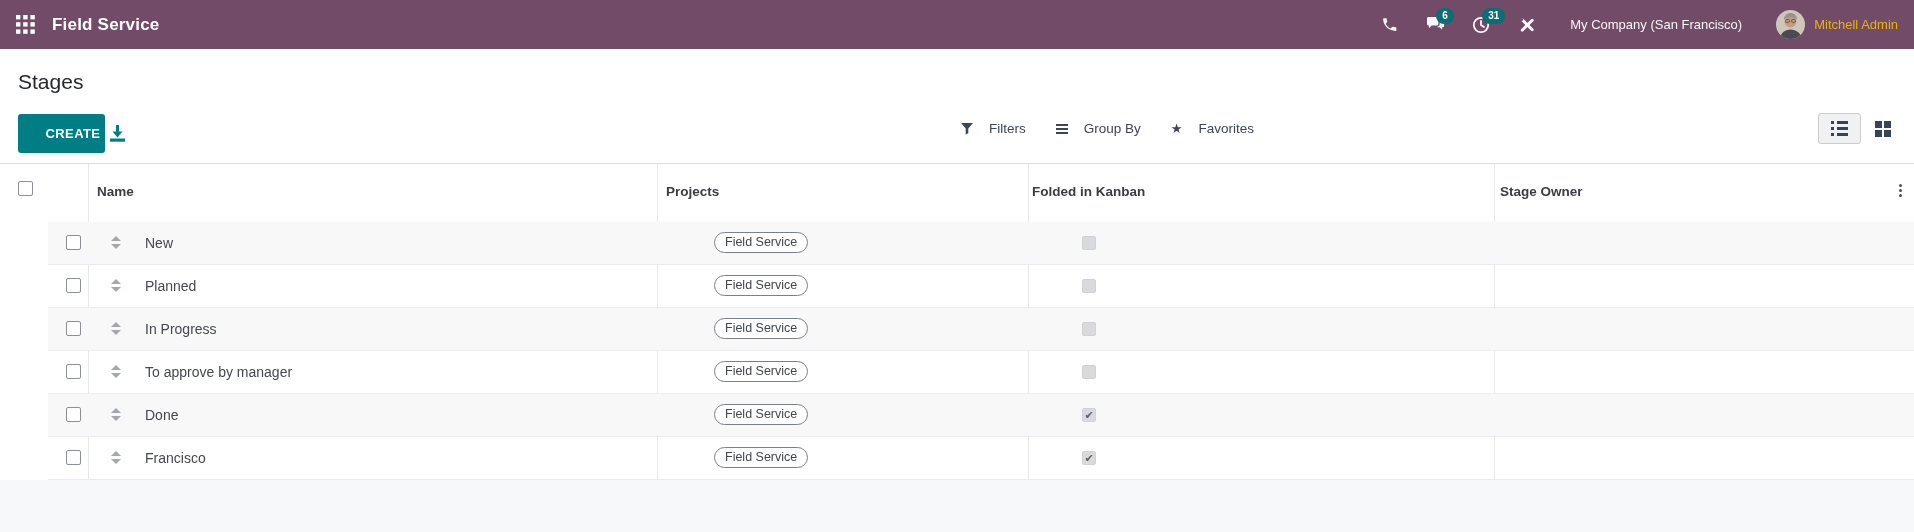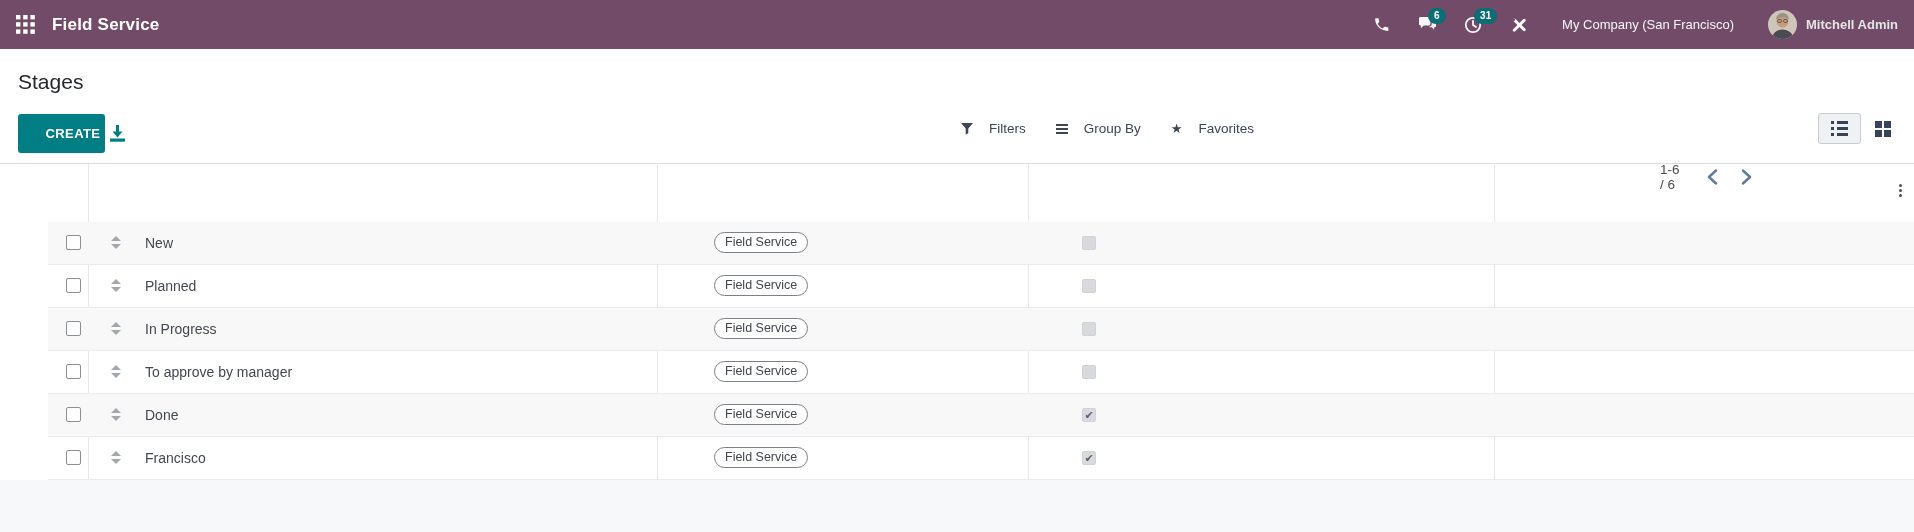--- a/index.html
+++ b/index.html
@@ -14,21 +14,21 @@
   .app-title { color:#fff; font-size:17px; font-weight:bold; margin-left:14px; letter-spacing:.2px; }
   .nav-menu { display:flex; margin-left:40px; gap:46px; }
   .nav-item { color:rgba(255,255,255,.95); font-size:13px; cursor:pointer; }
   .nav-right { margin-left:auto; display:flex; align-items:center; gap:24px; }
   .nav-ico { position:relative; width:22px; height:22px; display:flex; align-items:center; justify-content:center; cursor:pointer; }
   .nav-badge { position:absolute; top:-6px; left:12px; background:#0C6D75; color:#fff;
                font-size:10px; font-weight:bold; line-height:1; padding:3px 6px; border-radius:9px; }
   .company { color:rgba(255,255,255,.95); font-size:13px; margin-left:8px; cursor:pointer; }
   .user-wrap { display:flex; align-items:center; gap:9px; margin-left:10px; cursor:pointer; }
   .avatar { width:29px; height:29px; border-radius:50%; overflow:hidden; display:block; }
-  .user-name { color:#e5e5e5; font-size:13px;font-weight:bold; }
+  .user-name { color:#eab308; font-size:13px; }
 
   
   .page-title { position:absolute; left:18px; top:70px; font-size:21px; color:#24282d; }
   .searchbox { position:absolute; left:961px; top:58px; width:938px; height:43px;
                border-bottom:2px solid #017E84; }
   .search-caret { position:absolute; left:1px; top:9px; width:1px; height:21px; background:#3c3f44; }
   .search-placeholder { position:absolute; left:4px; top:11px; font-size:15px; color:#a2a6ab; }
   .search-glass { position:absolute; right:2px; top:8px; cursor:pointer; }
 
   .create-btn { position:absolute; left:18px; top:114px; width:87px; height:39px; background:#017E84;
@@ -218,20 +218,27 @@
           <i></i>
           <i></i>
           <i></i>
           <i></i>
         </span>
     </span>
   </div>
 
   <div class="panel-sep"></div>
 
+  <div class="thead">
+    <span class="checkbox" style="position:absolute; left:18px; top:17px;"></span>
+    <span class="col-label" style="left:97px">Name</span>
+    <span class="col-label" style="left:666px">Projects</span>
+    <span class="col-label" style="left:1032px">Folded in Kanban</span>
+    <span class="col-label" style="left:1500px">Stage Owner</span>
+  </div>
   <span class="dots-v">
       <i></i>
       <i></i>
       <i></i>
     </span>
 
   <div class="vline" style="left:88px"></div>
   <div class="vline" style="left:657px"></div>
   <div class="vline" style="left:1028px"></div>
   <div class="vline" style="left:1494px"></div>

